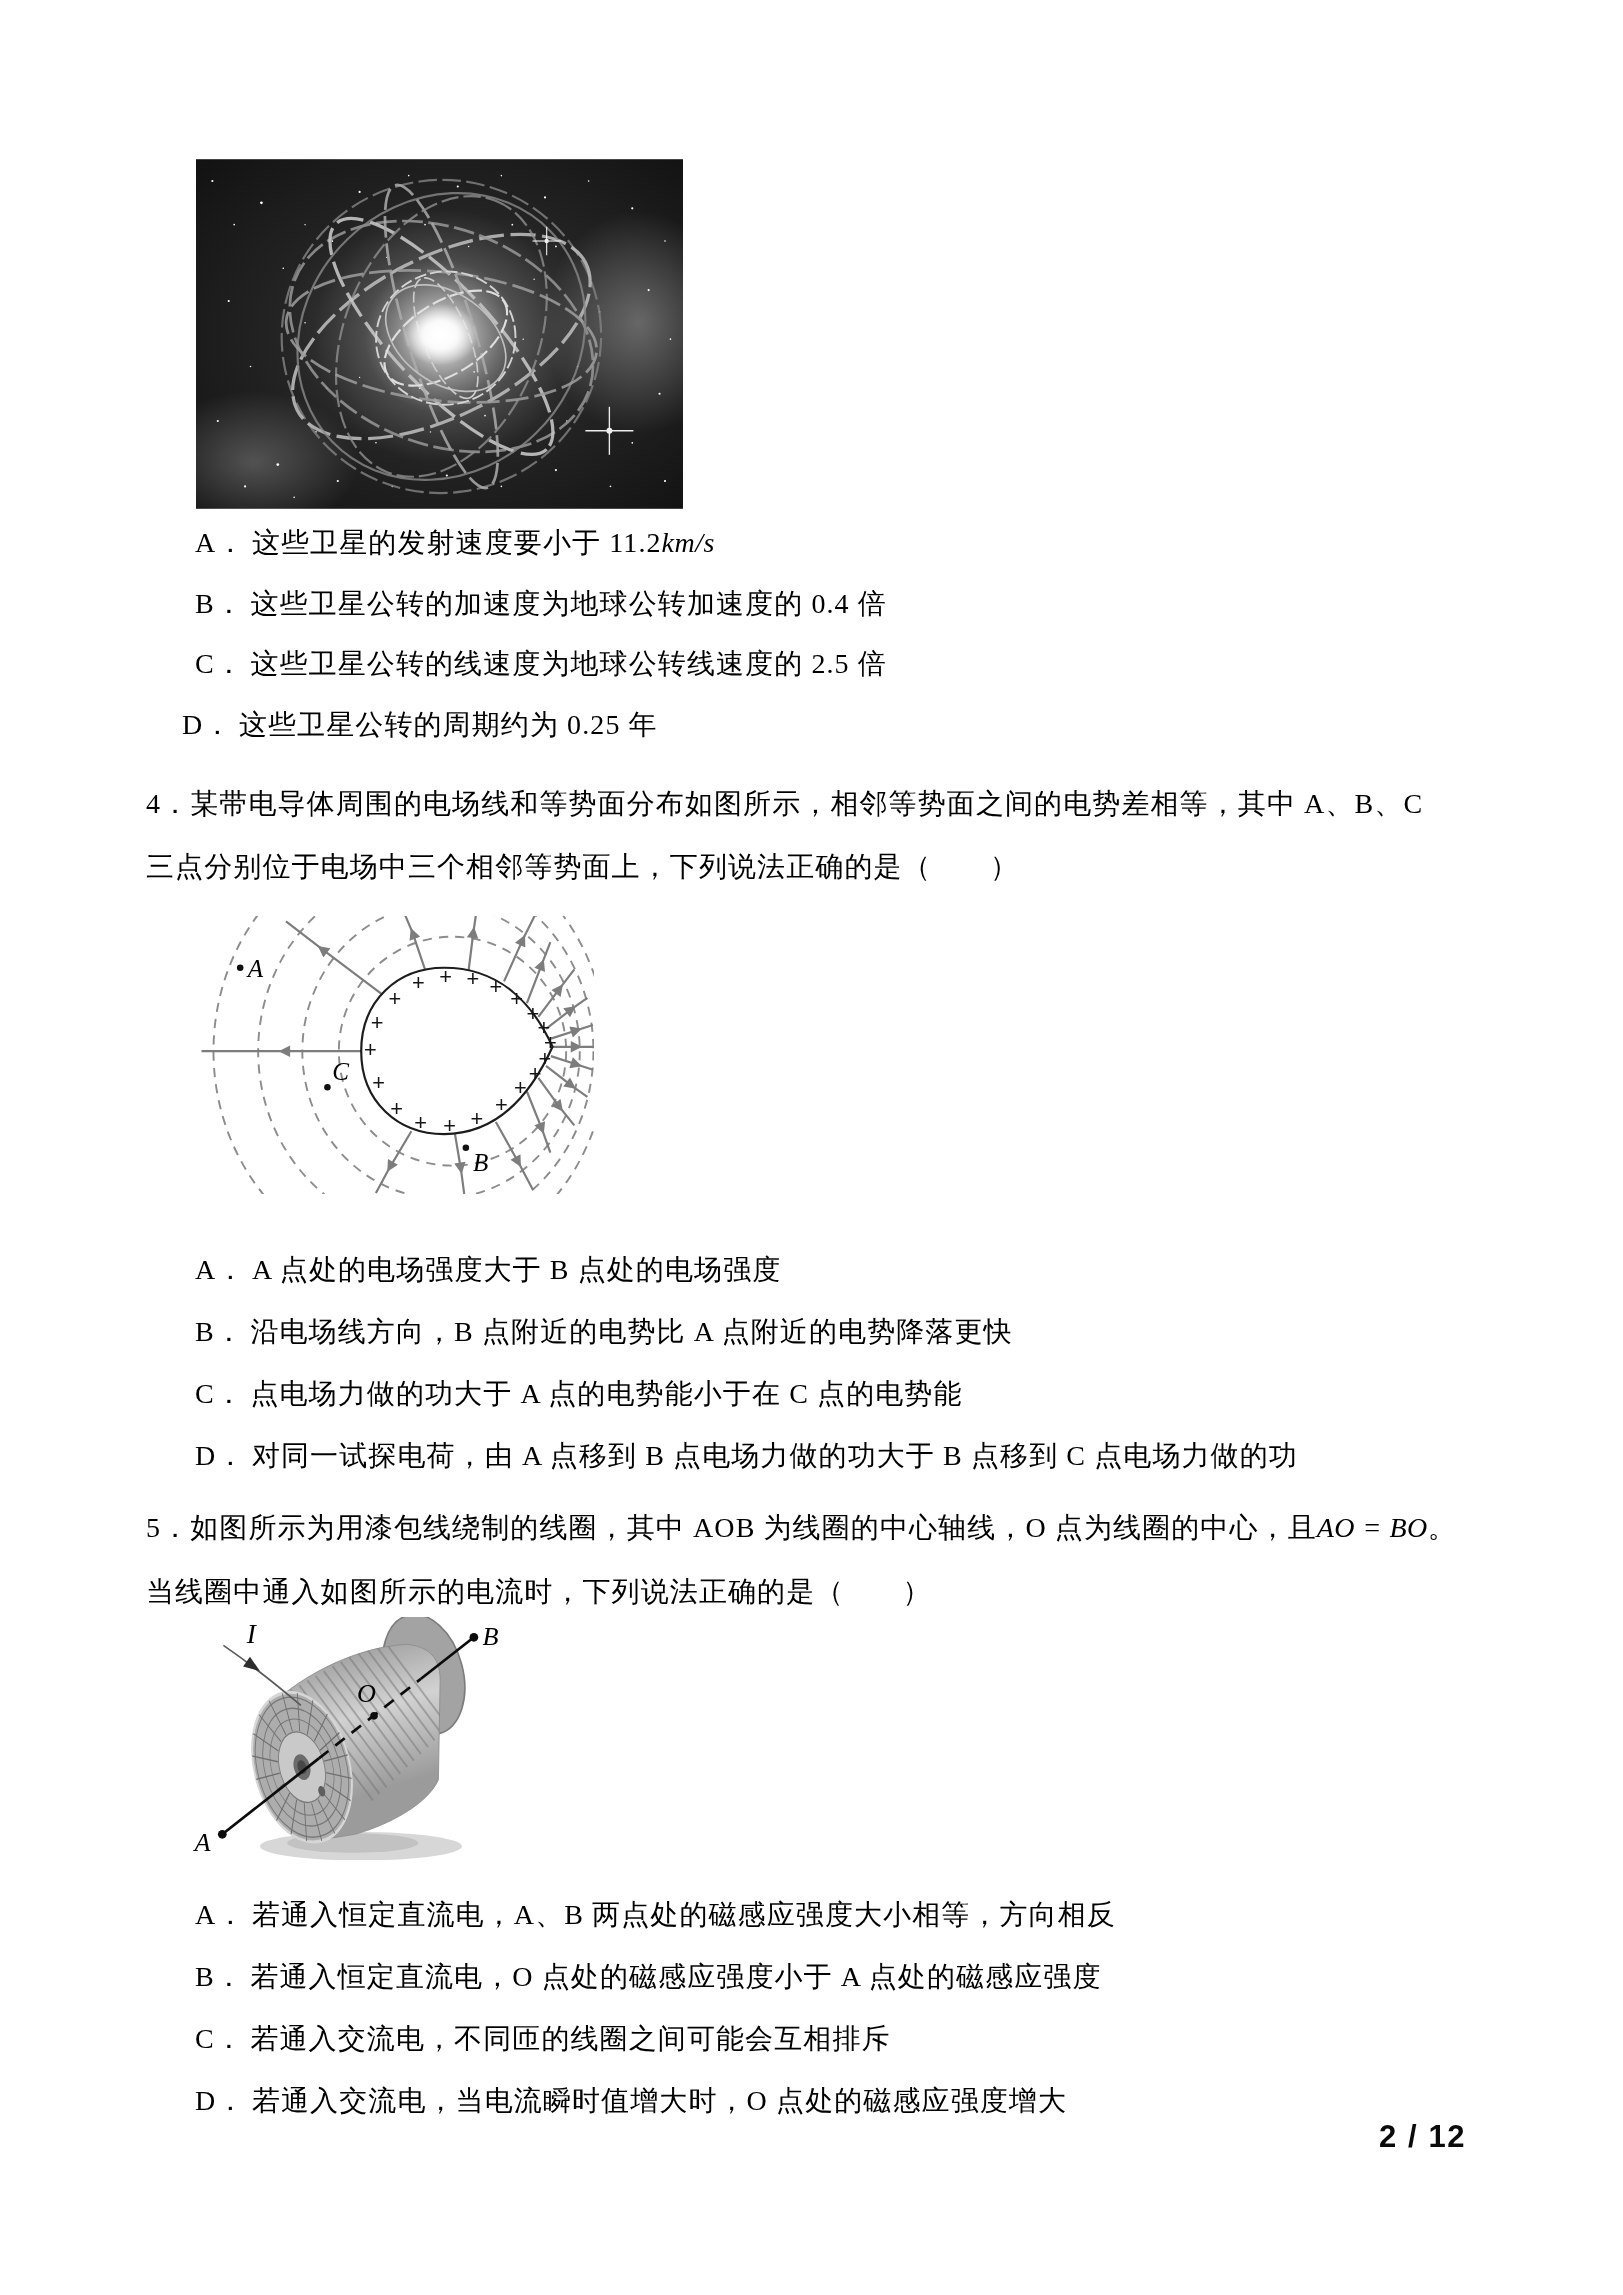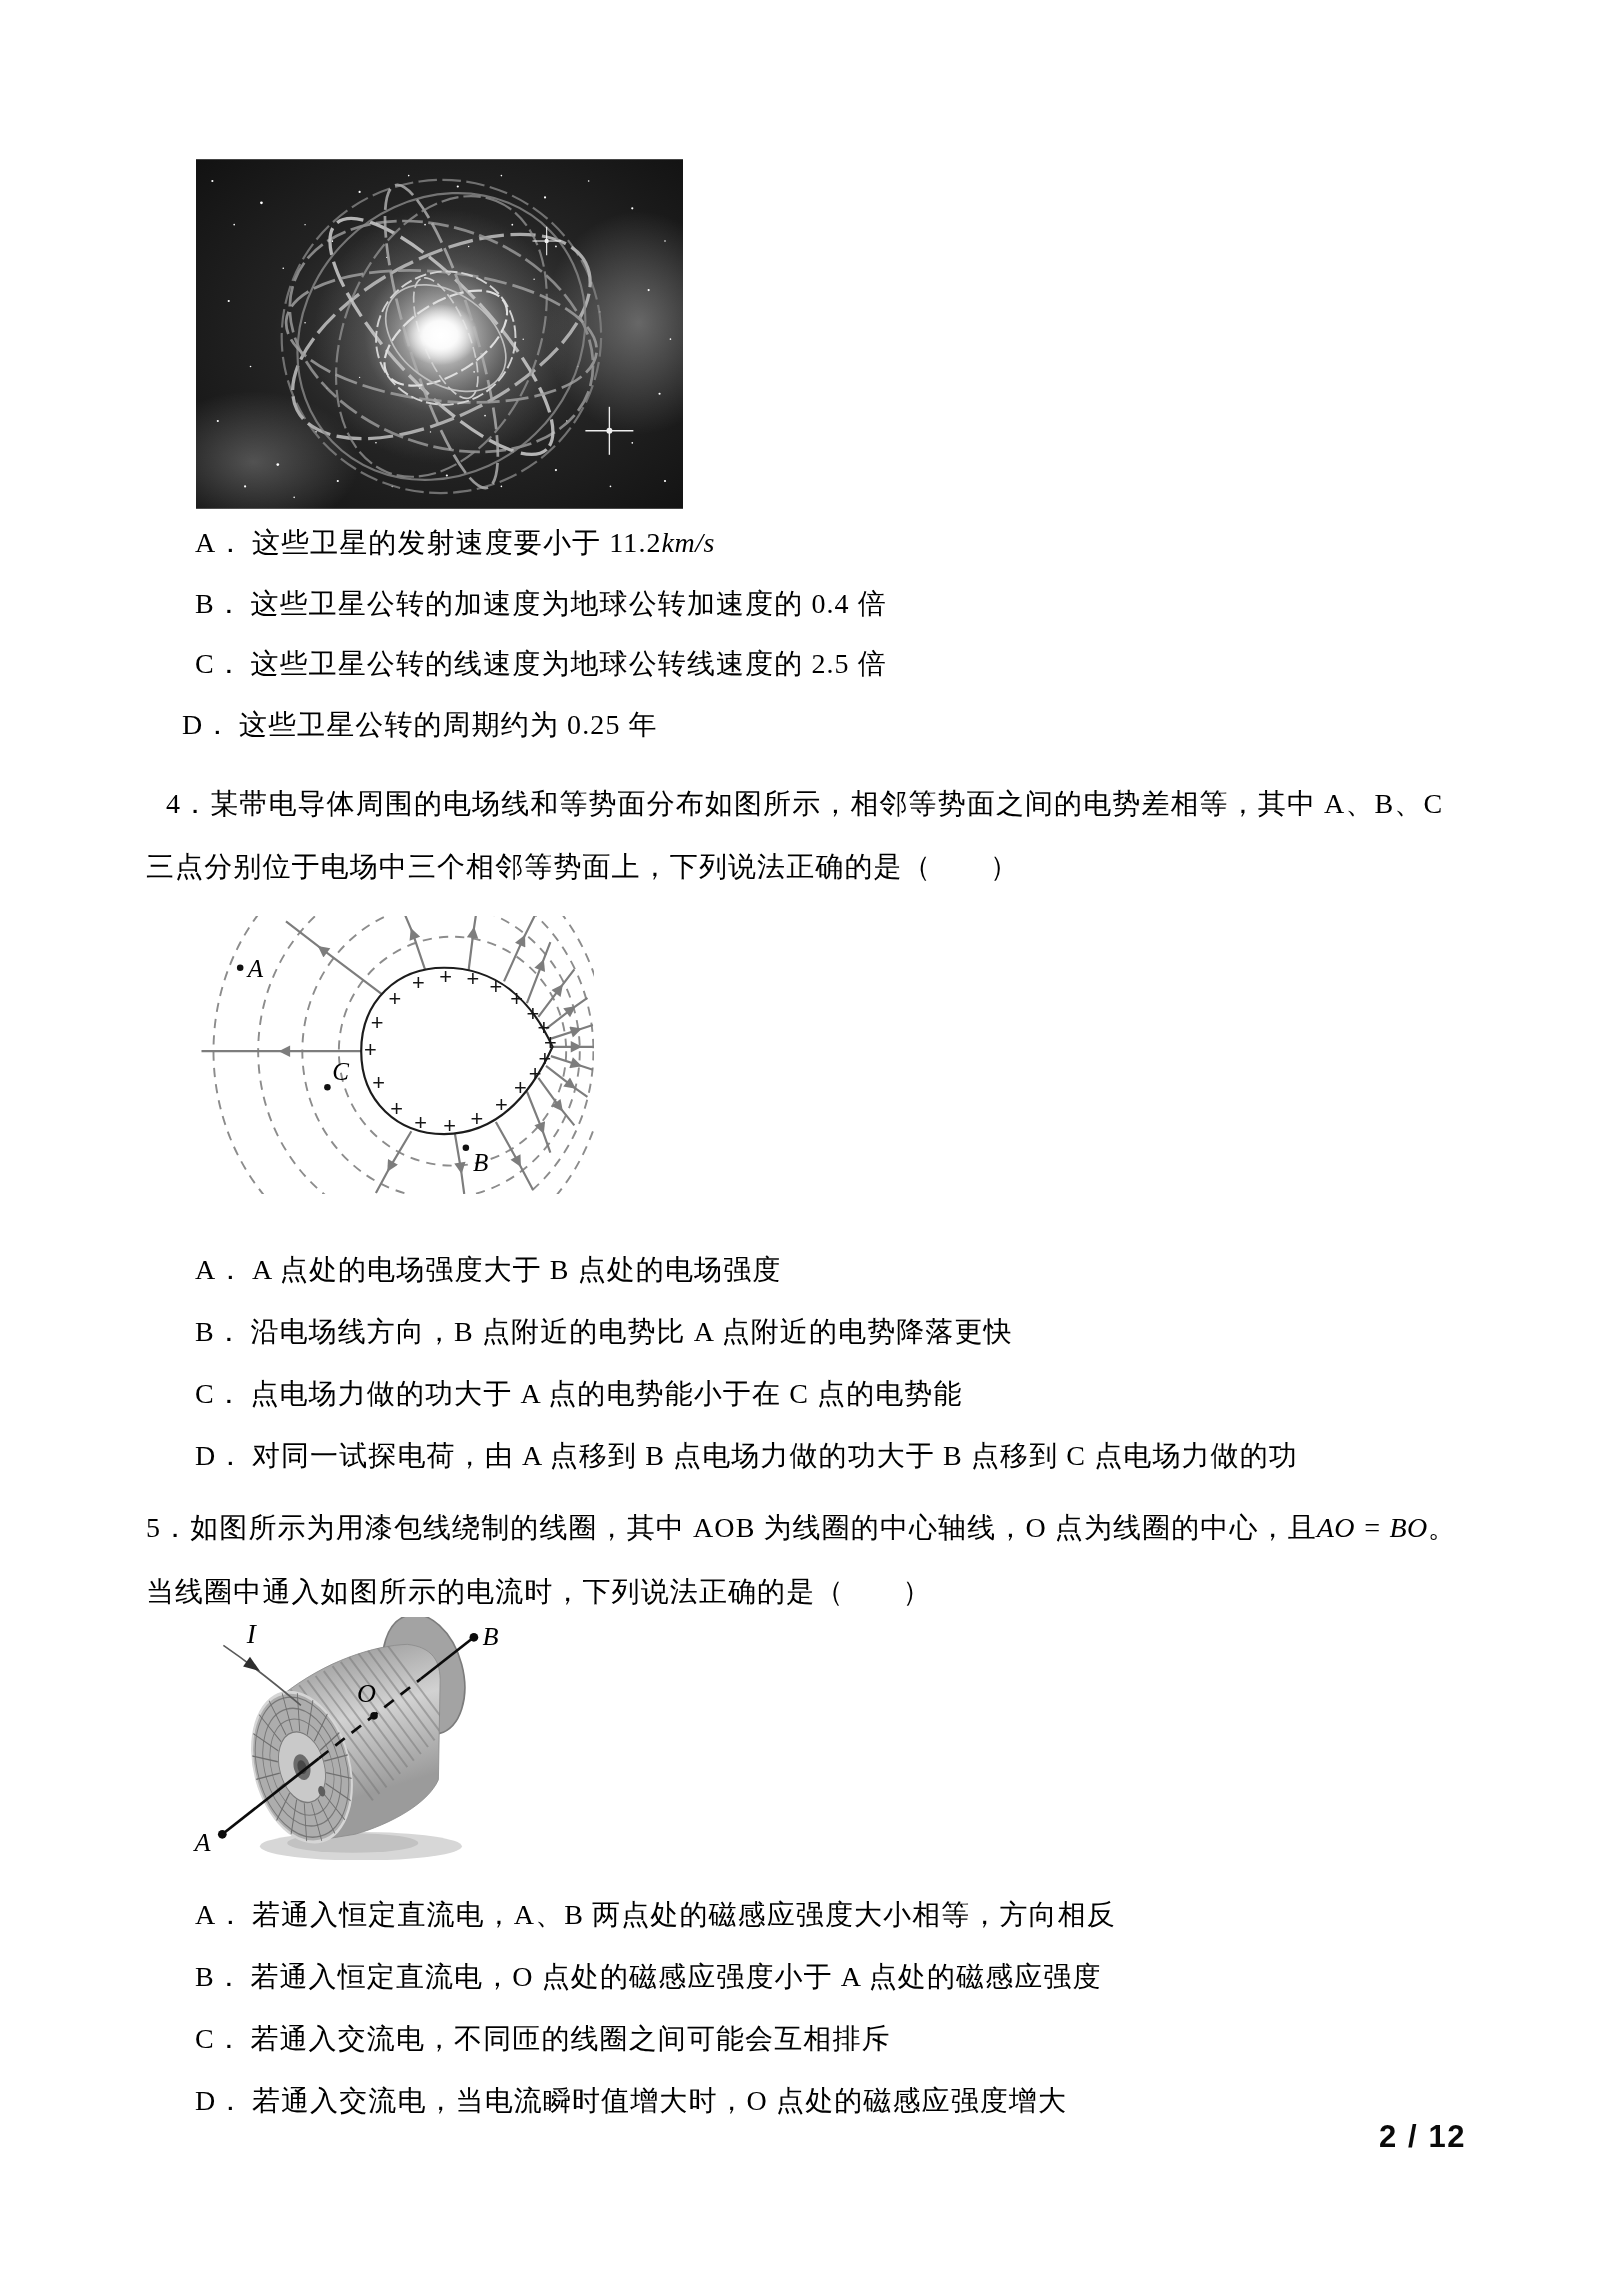--- a/index.html
+++ b/index.html
@@ -130,21 +130,21 @@
         <line x1="643" y1="124" x2="643" y2="176" stroke-width="2"></line>
   </g>
 </svg>
 </div>
 
 <div class="tline opt" style="left:195px;top:525px;"><span class="letter">A．</span><span>这些卫星的发射速度要小于 11.2</span><span class="math">km/s</span></div>
 <div class="tline opt" style="left:195px;top:586px;"><span class="letter">B．</span><span>这些卫星公转的加速度为地球公转加速度的 0.4 倍</span><span class="math"></span></div>
 <div class="tline opt" style="left:195px;top:646px;"><span class="letter">C．</span><span>这些卫星公转的线速度为地球公转线速度的 2.5 倍</span><span class="math"></span></div>
 <div class="tline opt" style="left:182px;top:707px;"><span class="letter">D．</span><span>这些卫星公转的周期约为 0.25 年</span><span class="math"></span></div>
 
-<div class="tline" style="left:146px;top:786px;margin-left:20px;">4．某带电导体周围的电场线和等势面分布如图所示，相邻等势面之间的电势差相等，其中 A、B、C</div>
+<div class="tline" style="left:146px;top:786px;">4．某带电导体周围的电场线和等势面分布如图所示，相邻等势面之间的电势差相等，其中 A、B、C</div>
 <div class="tline" style="left:146px;top:849px;">三点分别位于电场中三个相邻等势面上，下列说法正确的是（　　）</div>
 
 <div class="fig" style="left:196px;top:916px;width:398px;height:278px;">
 <svg viewBox="0 0 730 510" width="398" height="278">
   <defs>
     <marker id="fa" viewBox="0 0 10 10" refX="6" refY="5" markerWidth="24" markerHeight="21" orient="auto" markerUnits="userSpaceOnUse">
       <path d="M0 0 L10 5 L0 10 Z" fill="#7d7d7d"></path>
     </marker>
   </defs>
 

